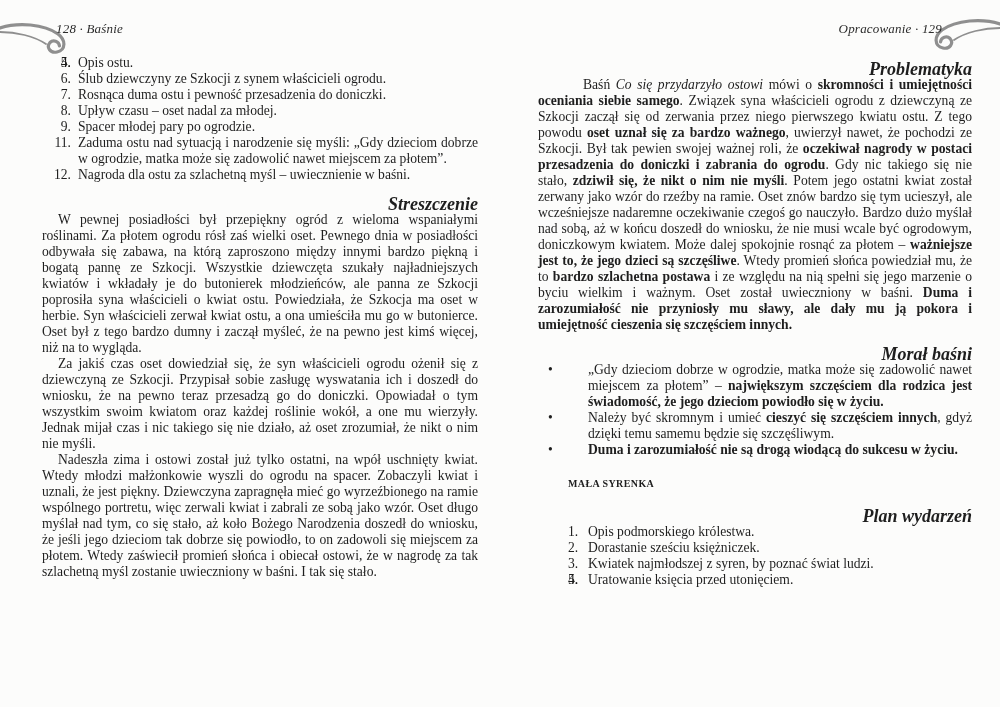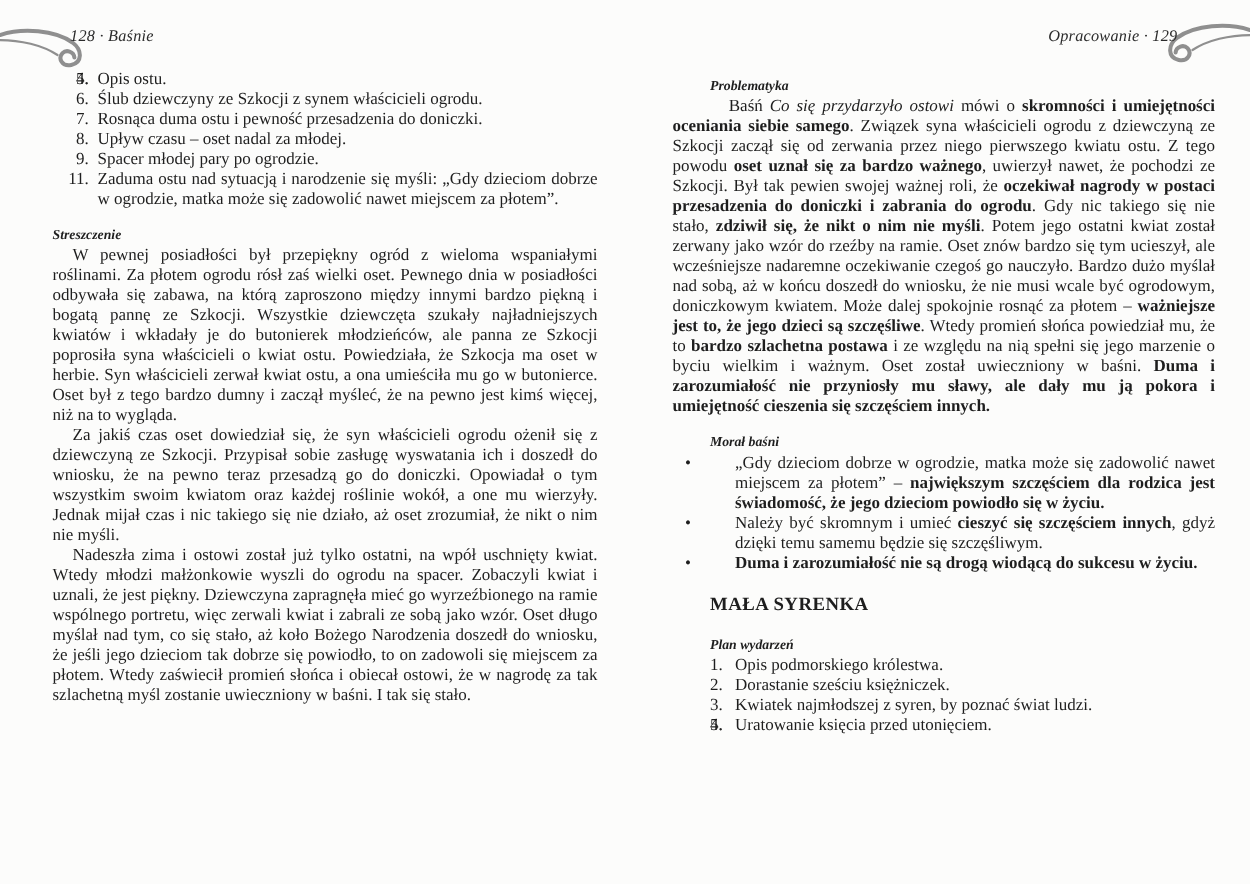--- a/index.html
+++ b/index.html
@@ -16,40 +16,40 @@
   .run-head.right { right:58px; }
   .flourish { position:absolute; }
   .flourish.left  { left:0;  top:22px; }
   .flourish.right { right:0; top:18px; transform:scaleX(-1); }
   .col {
     position:absolute; font-size:13.6px; line-height:16px; text-align:justify;
   }
   .col.left  { left:42px;  top:55px; width:436px; }
   .col.right { left:538px; top:61px; width:434px; }
   .section-heading {
-    font-weight:bold; font-style:italic; font-size:11px; text-align:left;
+    font-weight:bold; font-style:italic; font-size:18px; text-align:right;
   }
   .col.right .section-heading { margin-left:30px; }
   p.body-par { margin:0; text-indent:16px; }
   .col.right p.body-par { text-indent:45px; }
   .gap-s { height:13px; }
   .gap-m { height:16px; }
   
   .plan-item { position:relative; padding-left:36px; }
   .plan-item .num {
     position:absolute; left:0; top:0; width:29px; text-align:right;
   }
   
   .bullet-item { position:relative; padding-left:50px; }
   .bullet-item .marker { position:absolute; left:10px; top:0; }
   
   .plan2-item { position:relative; padding-left:50px; }
   .plan2-item .num { position:absolute; left:30px; top:0; }
   .tale-title {
-    font-weight:bold; font-size:15px; letter-spacing:0.4px;
+    font-weight:bold; font-size:10px; letter-spacing:0.4px;
     margin-left:30px; text-align:left;
   }
 </style>
 </head>
 <body>
 
 <span class="flourish left">
   <svg width="78" height="34" viewBox="0 0 78 34">
     <path d="M 0 6 C 18 0, 44 2, 58 12 C 66 18, 66 28, 57 30 C 50 31.5, 46 25, 50 20.5 C 53 17.5, 59 19, 59.5 24" stroke="#8f8f8f" stroke-width="3.2" fill="none" stroke-linecap="round"></path>
     <path d="M 0 10 C 16 10, 34 14, 46 22" stroke="#8f8f8f" stroke-width="1.8" fill="none" stroke-linecap="round"></path>
@@ -87,20 +87,24 @@
       <span class="num">8.</span>
       <span>Upływ czasu – oset nadal za młodej.</span>
     </div>
     <div class="plan-item">
       <span class="num">9.</span>
       <span>Spacer młodej pary po ogrodzie.</span>
     </div>
     <div class="plan-item">
       <span class="num">11.</span>
       <span>Zaduma ostu nad sytuacją i narodzenie się myśli: „Gdy dzieciom dobrze w ogrodzie, matka może się zadowolić nawet miejscem za płotem”.</span>
+    </div>
+    <div class="plan-item">
+      <span class="num">12.</span>
+      <span>Nagroda dla ostu za szlachetną myśl – uwiecznienie w baśni.</span>
     </div>
   </div>
 
   <div class="gap-s"></div>
 
   <div class="section-heading">Streszczenie</div>
   <p class="body-par">W pewnej posiadłości był przepiękny ogród z wieloma wspaniałymi roślinami. Za płotem ogrodu rósł zaś wielki oset. Pewnego dnia w posiadłości odbywała się zabawa, na którą zaproszono między innymi bardzo piękną i bogatą pannę ze Szkocji. Wszystkie dziewczęta szukały najładniejszych kwiatów i wkładały je do butonierek młodzieńców, ale panna ze Szkocji poprosiła syna właścicieli o kwiat ostu. Powiedziała, że Szkocja ma oset w herbie. Syn właścicieli zerwał kwiat ostu, a ona umieściła mu go w butonierce. Oset był z tego bardzo dumny i zaczął myśleć, że na pewno jest kimś więcej, niż na to wygląda.</p>
   <p class="body-par">Za jakiś czas oset dowiedział się, że syn właścicieli ogrodu ożenił się z dziewczyną ze Szkocji. Przypisał sobie zasługę wyswatania ich i doszedł do wniosku, że na pewno teraz przesadzą go do doniczki. Opowiadał o tym wszystkim swoim kwiatom oraz każdej roślinie wokół, a one mu wierzyły. Jednak mijał czas i nic takiego się nie działo, aż oset zrozumiał, że nikt o nim nie myśli.</p>
   <p class="body-par">Nadeszła zima i ostowi został już tylko ostatni, na wpół uschnięty kwiat. Wtedy młodzi małżonkowie wyszli do ogrodu na spacer. Zobaczyli kwiat i uznali, że jest piękny. Dziewczyna zapragnęła mieć go wyrzeźbionego na ramie wspólnego portretu, więc zerwali kwiat i zabrali ze sobą jako wzór. Oset długo myślał nad tym, co się stało, aż koło Bożego Narodzenia doszedł do wniosku, że jeśli jego dzieciom tak dobrze się powiodło, to on zadowoli się miejscem za płotem. Wtedy zaświecił promień słońca i obiecał ostowi, że w nagrodę za tak szlachetną myśl zostanie uwieczniony w baśni. I tak się stało.</p>
 </div>

